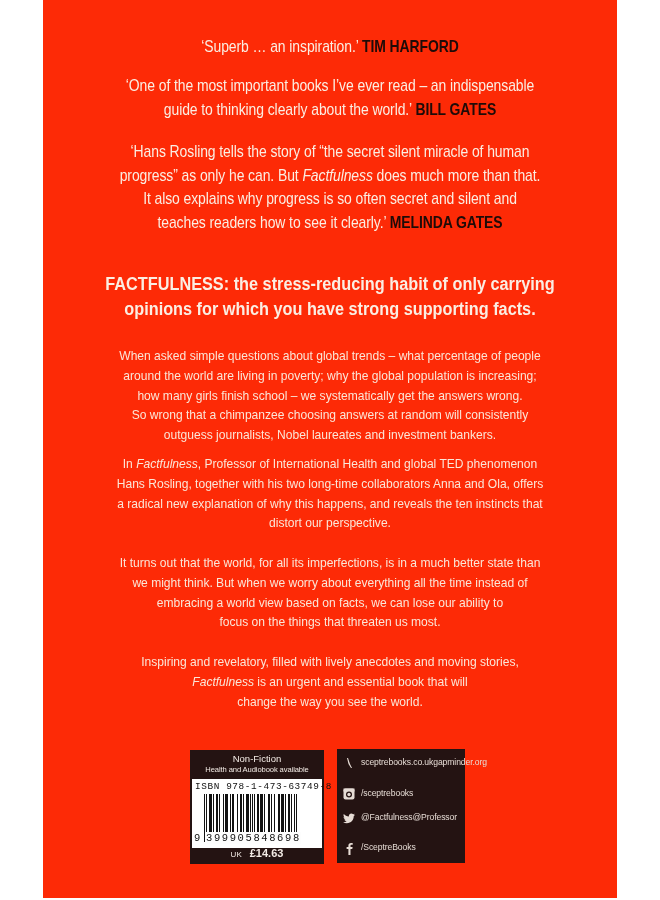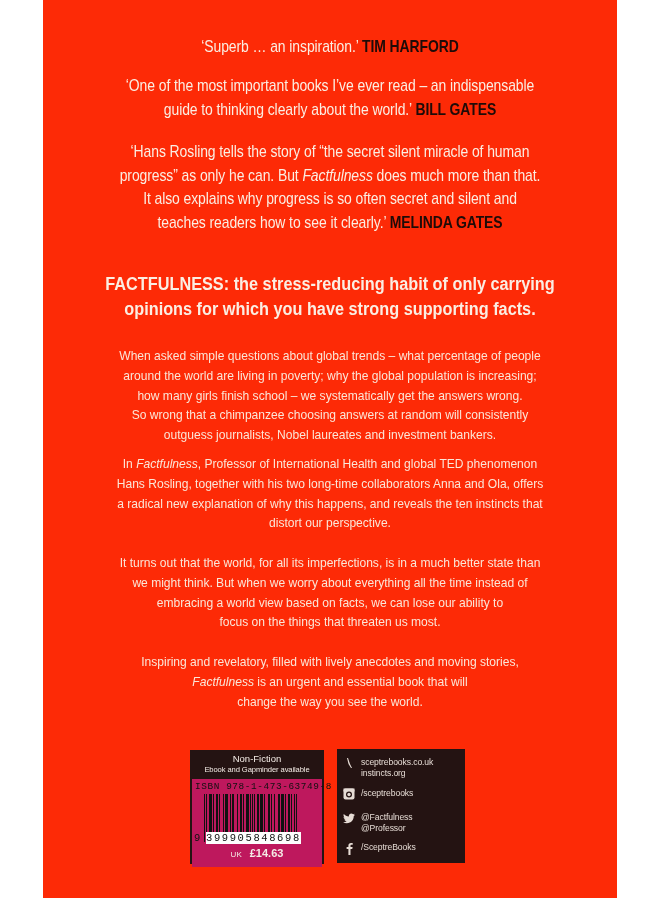--- a/index.html
+++ b/index.html
@@ -39,21 +39,21 @@
   }
   .barcode-box .genre {
     position: absolute; top: 3px; left: 0; right: 0; text-align: center;
     color: #f4ece6; font-size: 9.5px; line-height: 12px;
   }
   .barcode-box .avail {
     position: absolute; top: 15px; left: 0; right: 0; text-align: center;
     color: #f4ece6; font-size: 7.6px; line-height: 10px; letter-spacing: -0.1px;
   }
   .barcode-white {
-    position: absolute; left: 2px; top: 29px; width: 130px; height: 88px; background: #be185d; text-decoration: underline;
+    position: absolute; left: 2px; top: 29px; width: 130px; height: 69px; background: #ffffff; text-decoration: underline;
   }
   .isbn-text {
     position: absolute; top: 2px; left: 3px; right: 2px;
     font-family: "Liberation Mono", "DejaVu Sans Mono", monospace;
     color: #111; font-size: 9.4px; letter-spacing: 0.6px; white-space: nowrap;
   }
   .bars { position: absolute; left: 12px; top: 15px; width: 112px; height: 41px; display: flex; align-items: stretch; }
   .bars span { display: block; background: #111; height: 100%; }
   .bars span.gap { background: transparent; }
   .bars span.long { height: 48px; }
@@ -71,21 +71,21 @@
   }
   .price .cur { font-size: 8px; font-weight: normal; margin-right: 8px; }
 
   .social-box {
     position: absolute; left: 294px; top: 749px; width: 128px; height: 114px;
     background: #241312; box-sizing: border-box;
     color: #e6dcd5; font-size: 8.6px; line-height: 11px;
   }
   .soc-row { position: absolute; left: 6px; display: flex; align-items: flex-start; }
   .soc-icon { width: 12px; height: 12px; margin-right: 6px; flex: none; display: flex; align-items: center; justify-content: center; }
-  .soc-text { display: flex; flex-direction: column; letter-spacing: -0.1px; }
+  .soc-text { display: flex; flex-direction: row; letter-spacing: -0.1px; }
 </style>
 </head>
 <body>
 
 <div class="cover">
 
   <div class="blurb-quote" style="top:35px;">
     <span>‘Superb … an inspiration.’</span>
     <span class="attrib">TIM HARFORD</span>
   </div>
@@ -138,21 +138,21 @@
   </div>
 
   <div class="body-para" style="top:652px;">
     <div>Inspiring and revelatory, filled with lively anecdotes and moving stories,</div>
     <div><span class="em">Factfulness</span><span> is an urgent and essential book that will</span></div>
     <div>change the way you see the world.</div>
   </div>
 
   <div class="barcode-box">
     <div class="genre">Non-Fiction</div>
-    <div class="avail">Ebook and Gapminder available</div>
+    <div class="avail">Health and Audiobook available</div>
     <div class="barcode-white">
       <div class="isbn-text">ISBN 978-1-473-63749-8</div>
       <div class="bars">
         <span class="long" style="width:1px"></span>
           <span class="gap" style="width:1px"></span>
           <span class="long" style="width:1px"></span>
         <span class="gap" style="width:2px"></span>
           <span style="width:3px"></span>
           <span class="gap" style="width:1px"></span>
           <span style="width:1px"></span>
@@ -221,21 +221,21 @@
 
   <div class="social-box">
     <div class="soc-row" style="top:8px;">
       <span class="soc-icon">
         <svg width="8" height="12" viewBox="0 0 8 12">
             <path d="M2 1 L3 1 L5 7 L7 11 L6 11 L3.5 7 Z" fill="#e6dcd5"></path>
           </svg>
       </span>
       <span class="soc-text">
         <span>sceptrebooks.co.uk</span>
-        <span>instincts.org</span>
+        <span>gapminder.org</span>
       </span>
     </div>
     <div class="soc-row" style="top:39px;">
       <span class="soc-icon">
         <svg width="12" height="12" viewBox="0 0 12 12">
             <rect x="0.5" y="0.5" width="11" height="11" rx="2" fill="#e6dcd5"></rect>
             <rect x="0.5" y="0.5" width="11" height="3" fill="#e6dcd5"></rect>
             <circle cx="6" cy="6.5" r="3" fill="#241312"></circle>
             <circle cx="6" cy="6.5" r="1.7" fill="#e6dcd5"></circle>
           </svg>

